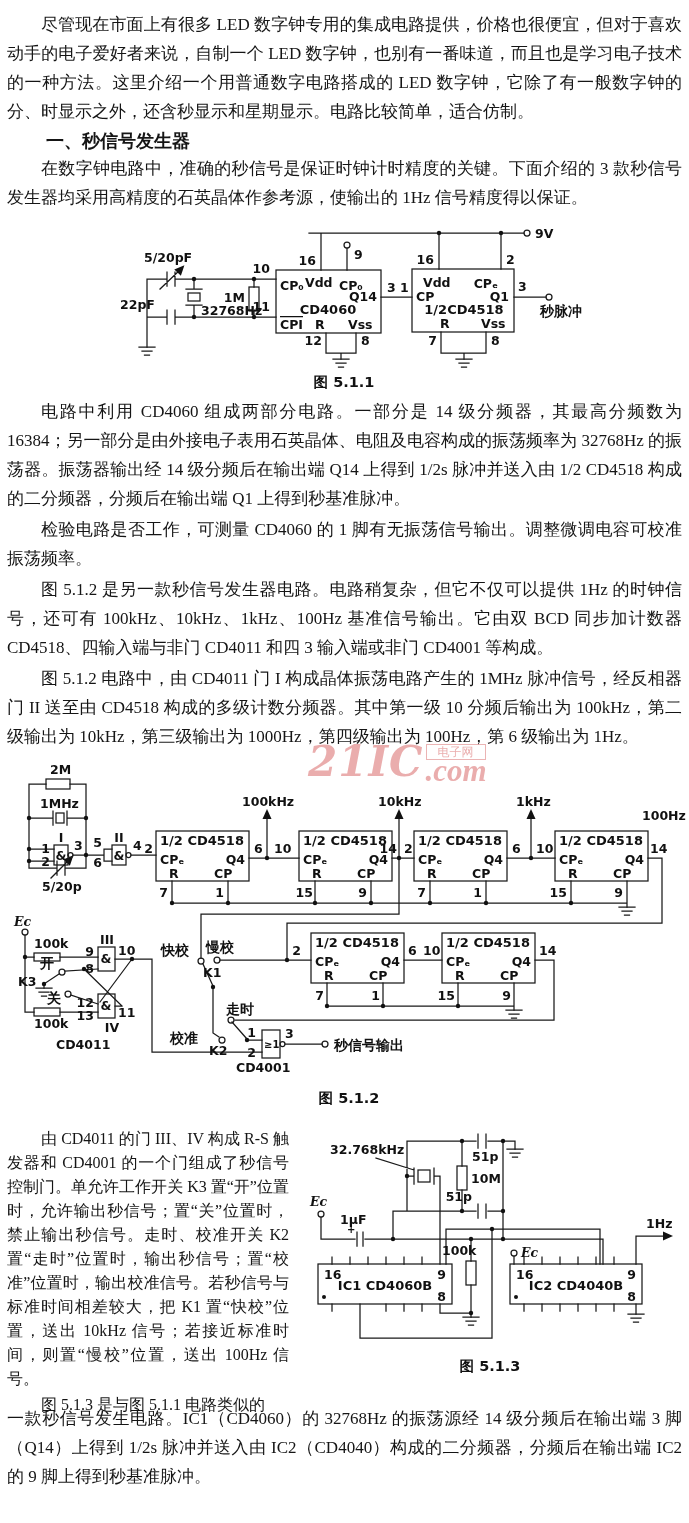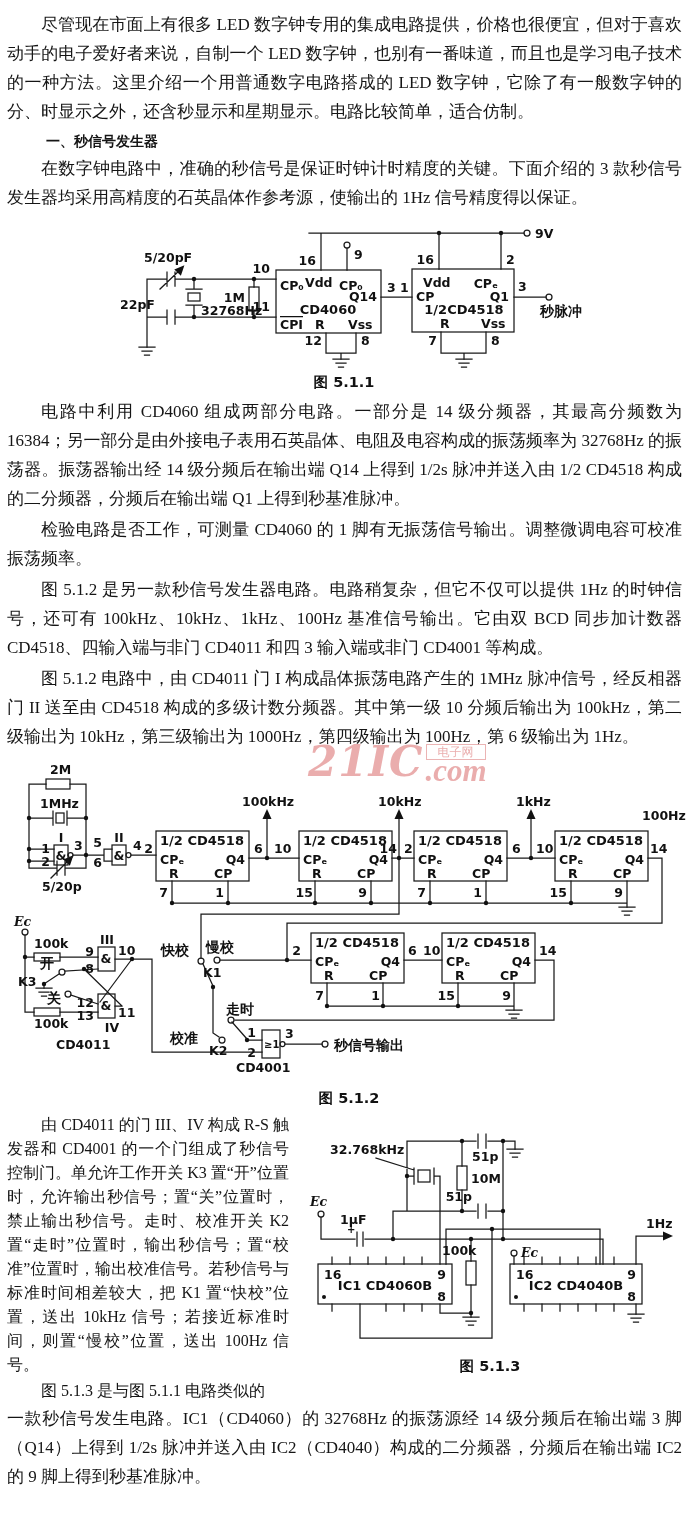--- a/index.html
+++ b/index.html
@@ -2,37 +2,37 @@
 <html><head>
 <meta charset="utf-8">
 <style>
   html,body{margin:0;padding:0;background:#e8e8e6;}
   .page{position:relative;width:689px;height:1523px;background:#ffffff;overflow:hidden;
         font-family:"Liberation Serif","DejaVu Serif",serif;color:#151515;margin:0 auto;}
   .para{margin:0;padding:1px 7px;font-size:17px;line-height:29px;text-align:justify;text-indent:34px;}
   .p1{padding-top:10px;}
   .noindent{text-indent:0;}
   .heading{margin:2px 0 0 46px;font-family:"Liberation Sans","DejaVu Sans",sans-serif;
-           font-size:14px;line-height:24px;font-weight:bold;}
+           font-size:18px;line-height:24px;font-weight:bold;}
   figure{margin:4px;padding:0;}
   svg.cir{display:block;}
   .cir path,.cir rect,.cir circle,.cir line{stroke:#1a1a1a;stroke-width:1.25;fill:none;stroke-linecap:square;}
   .cir text{stroke:none;fill:#111;font-family:"DejaVu Sans",sans-serif;font-weight:bold;font-size:12.5px;}
   .cir .dot{fill:#111;stroke:none;}
   .cir .fillk{fill:#111;stroke:none;}
   .cir .cn{font-size:14px;}
   .cir .ttl{font-size:13px;}
   .cir .cap{font-size:14.5px;}
   .cir .sm{font-size:10px;}
   .cir .mid{text-anchor:middle;}
   .cir .end{text-anchor:end;}
   .cir .ovl{text-decoration:overline;}
   .cir .it{font-style:italic;font-family:"DejaVu Serif",serif;}
   .twocol{display:flex;align-items:flex-start;height:291px;}
-  .colL{flex:0 0 296px;}
+  .colL{flex:0 0 296px;margin-top:14px;}
   .colL .para{font-size:16px;line-height:24px;}
   .colR{flex:1;}
   .wm{position:absolute;left:264px;top:744px;display:flex;align-items:flex-end;
       color:rgba(216,105,105,0.55);pointer-events:none;z-index:5;margin-left:44px;}
   .wm-big{font-family:"DejaVu Serif",serif;font-style:italic;font-weight:bold;
           font-size:42px;line-height:36px;letter-spacing:1px;}
   .wm-right{display:flex;flex-direction:column;align-items:flex-start;margin-left:2px;}
   .wm-tag{font-size:12px;line-height:14px;border:1px solid rgba(216,105,105,0.5);padding:0 11px;margin-bottom:1px;}
   .wm-com{font-family:Liberation Serif, serif;font-style:italic;font-weight:bold;font-size:31px;line-height:19px;}
 </style>

